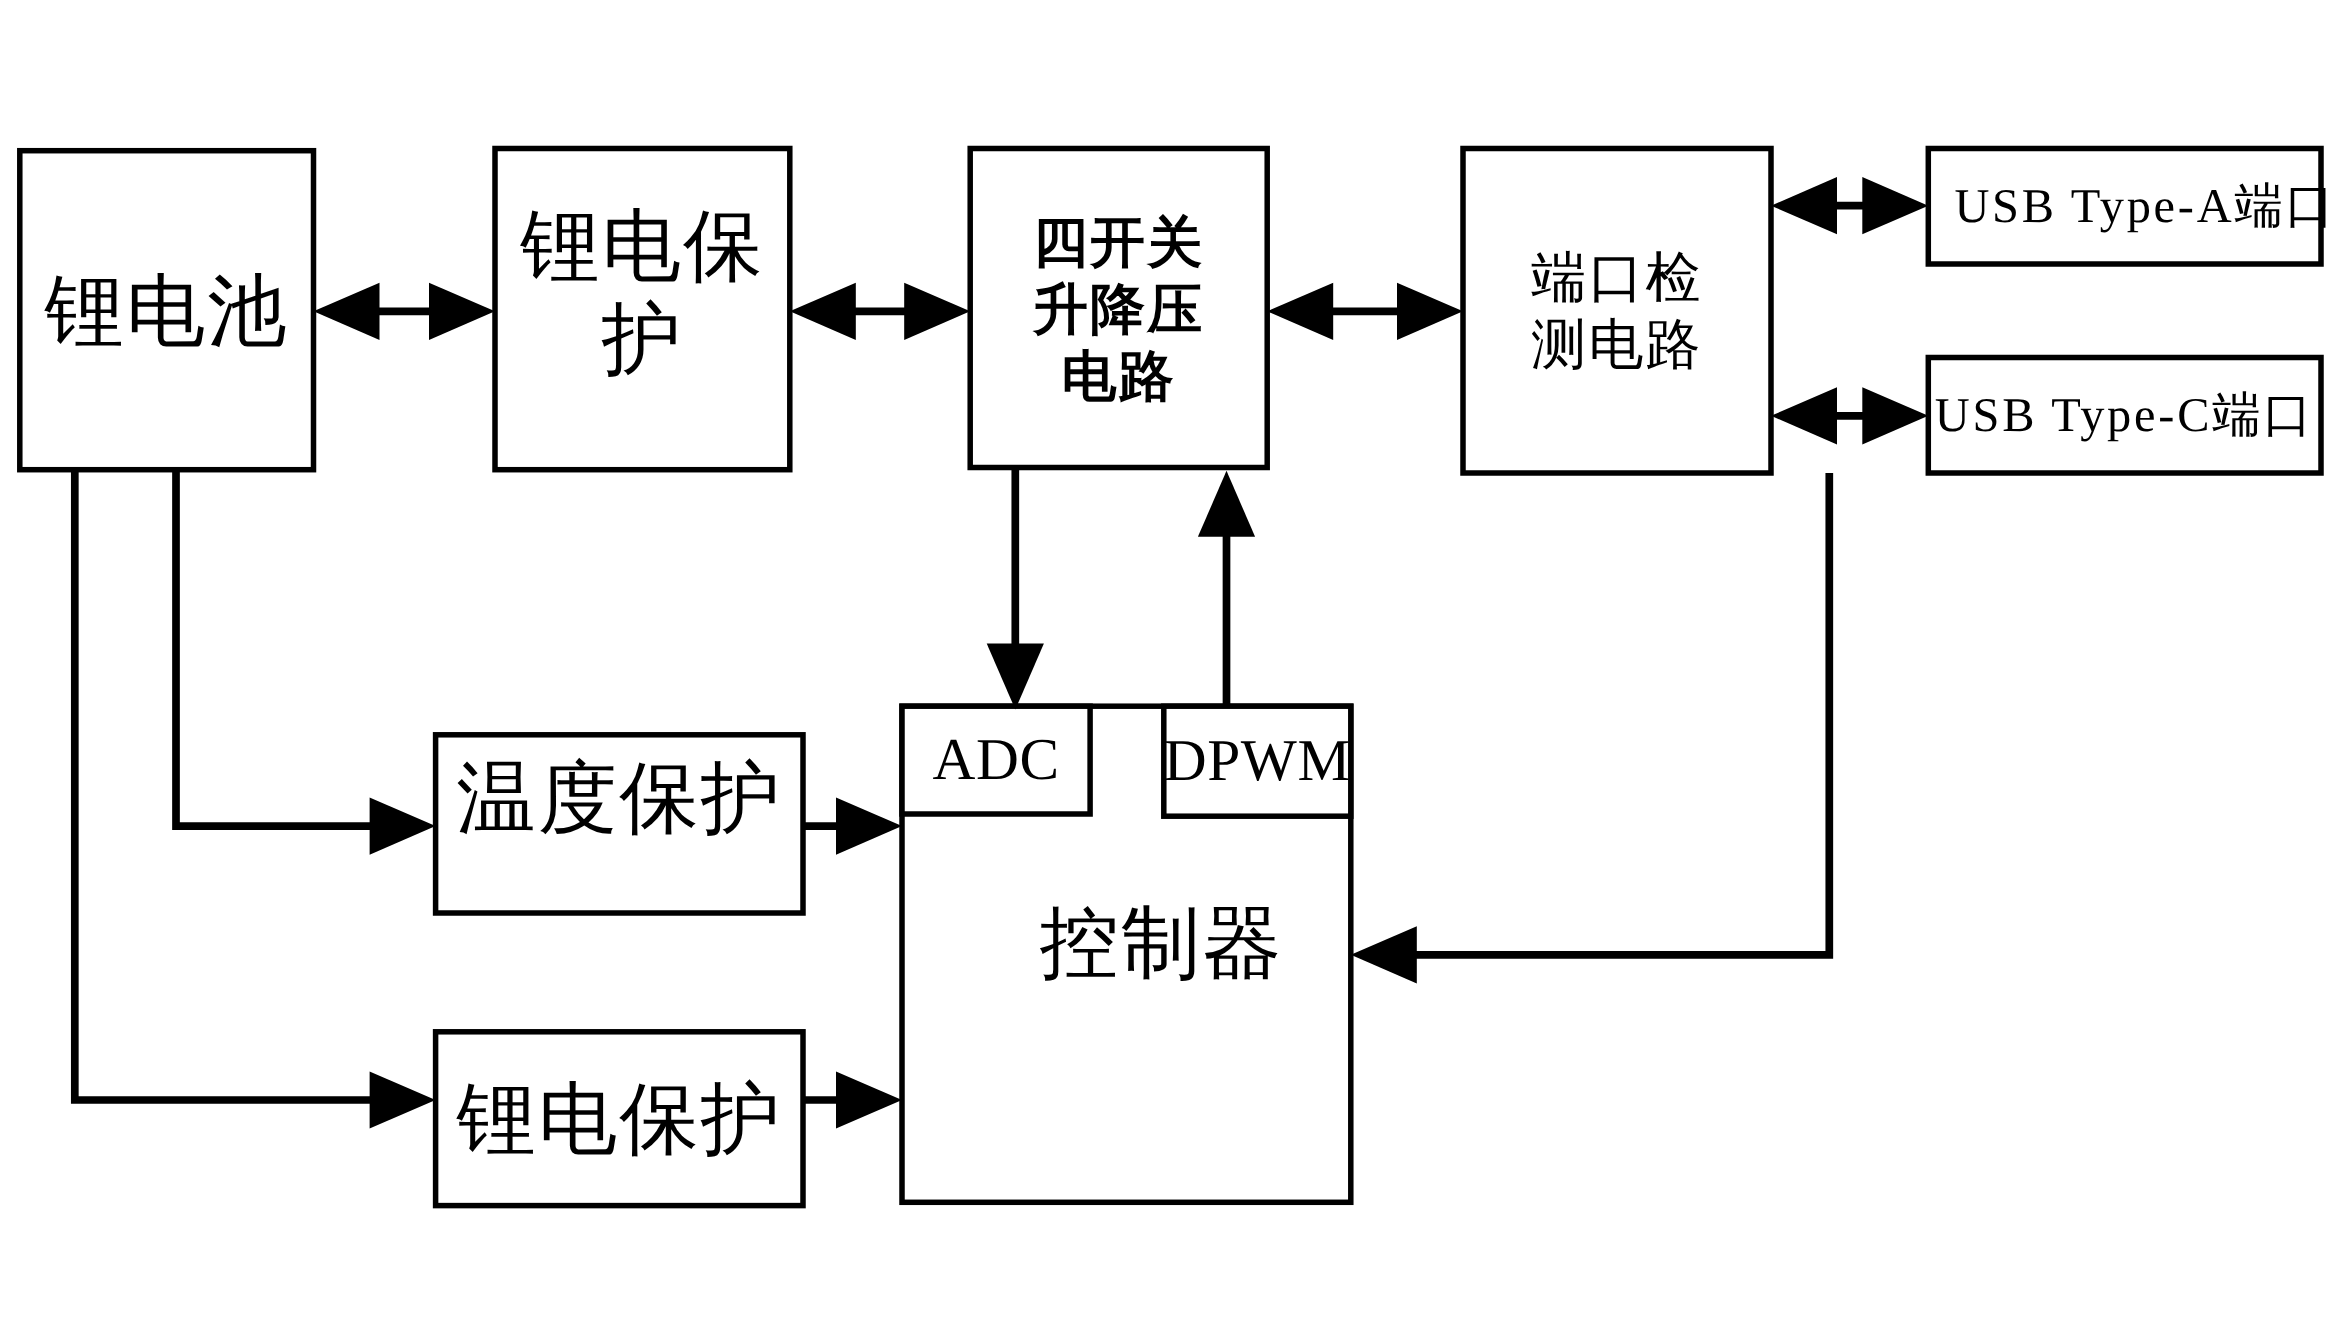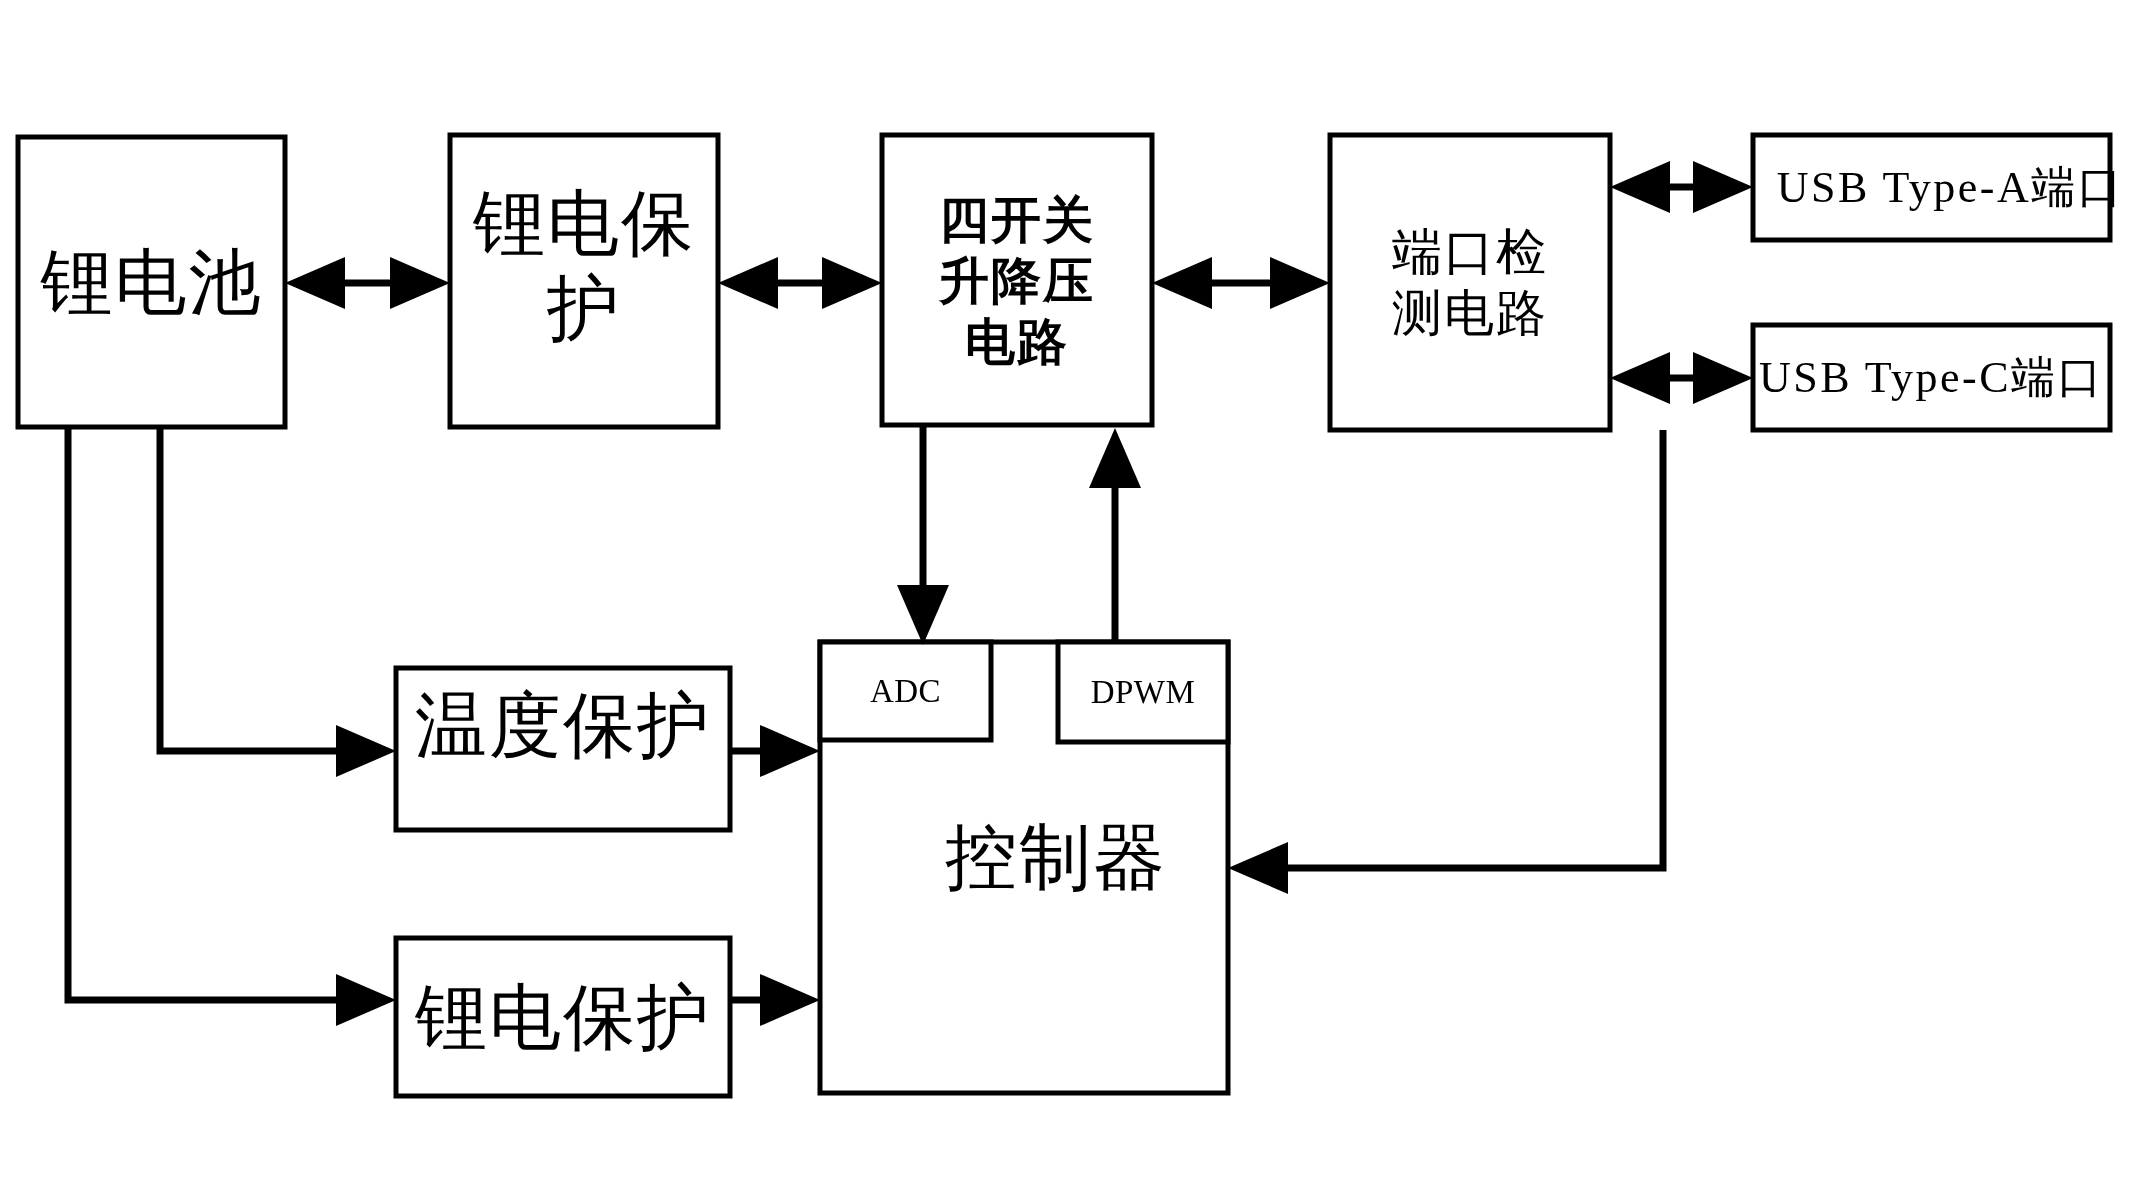--- a/index.html
+++ b/index.html
@@ -60,21 +60,21 @@
     text-align: center;
   }
   .cjk-multi {
     font-family: "DejaVu Serif", "Liberation Serif", serif;
     font-size: 50px;
     letter-spacing: 2px;
     line-height: 1.22;
   }
   .latin {
     font-family: "Liberation Serif", "DejaVu Serif", serif;
-    font-size: 33px;
+    font-size: 54px;
     letter-spacing: 0.5px;
   }
   .latin-mono-ish {
     font-family: "Liberation Serif", "DejaVu Serif", serif;
     font-size: 44px;
     letter-spacing: 2.5px;
   }
 </style>
 </head>
 <body>

